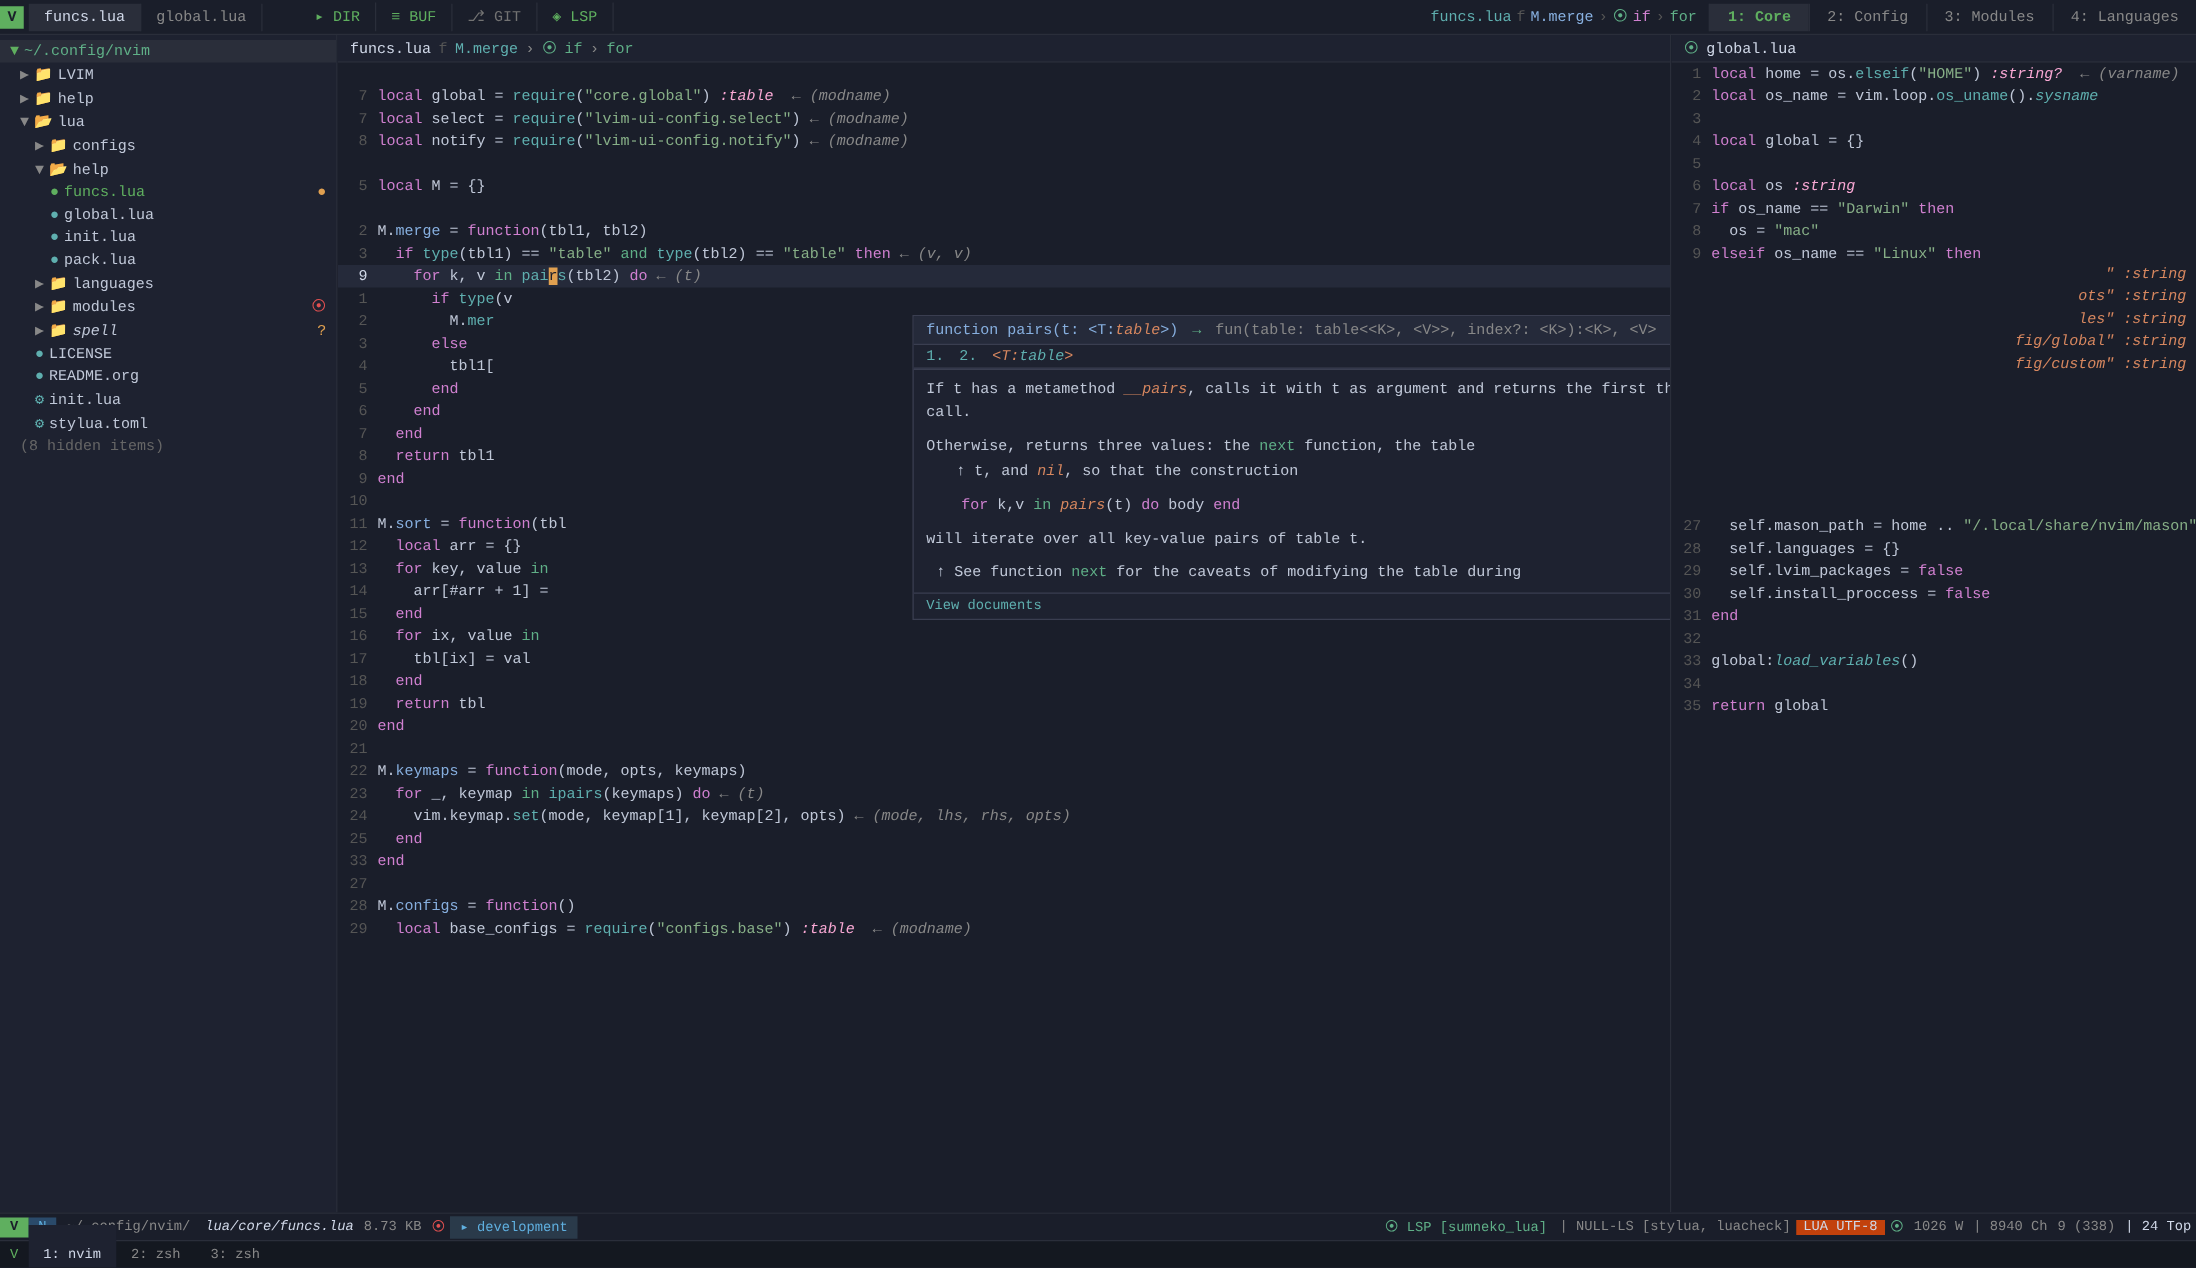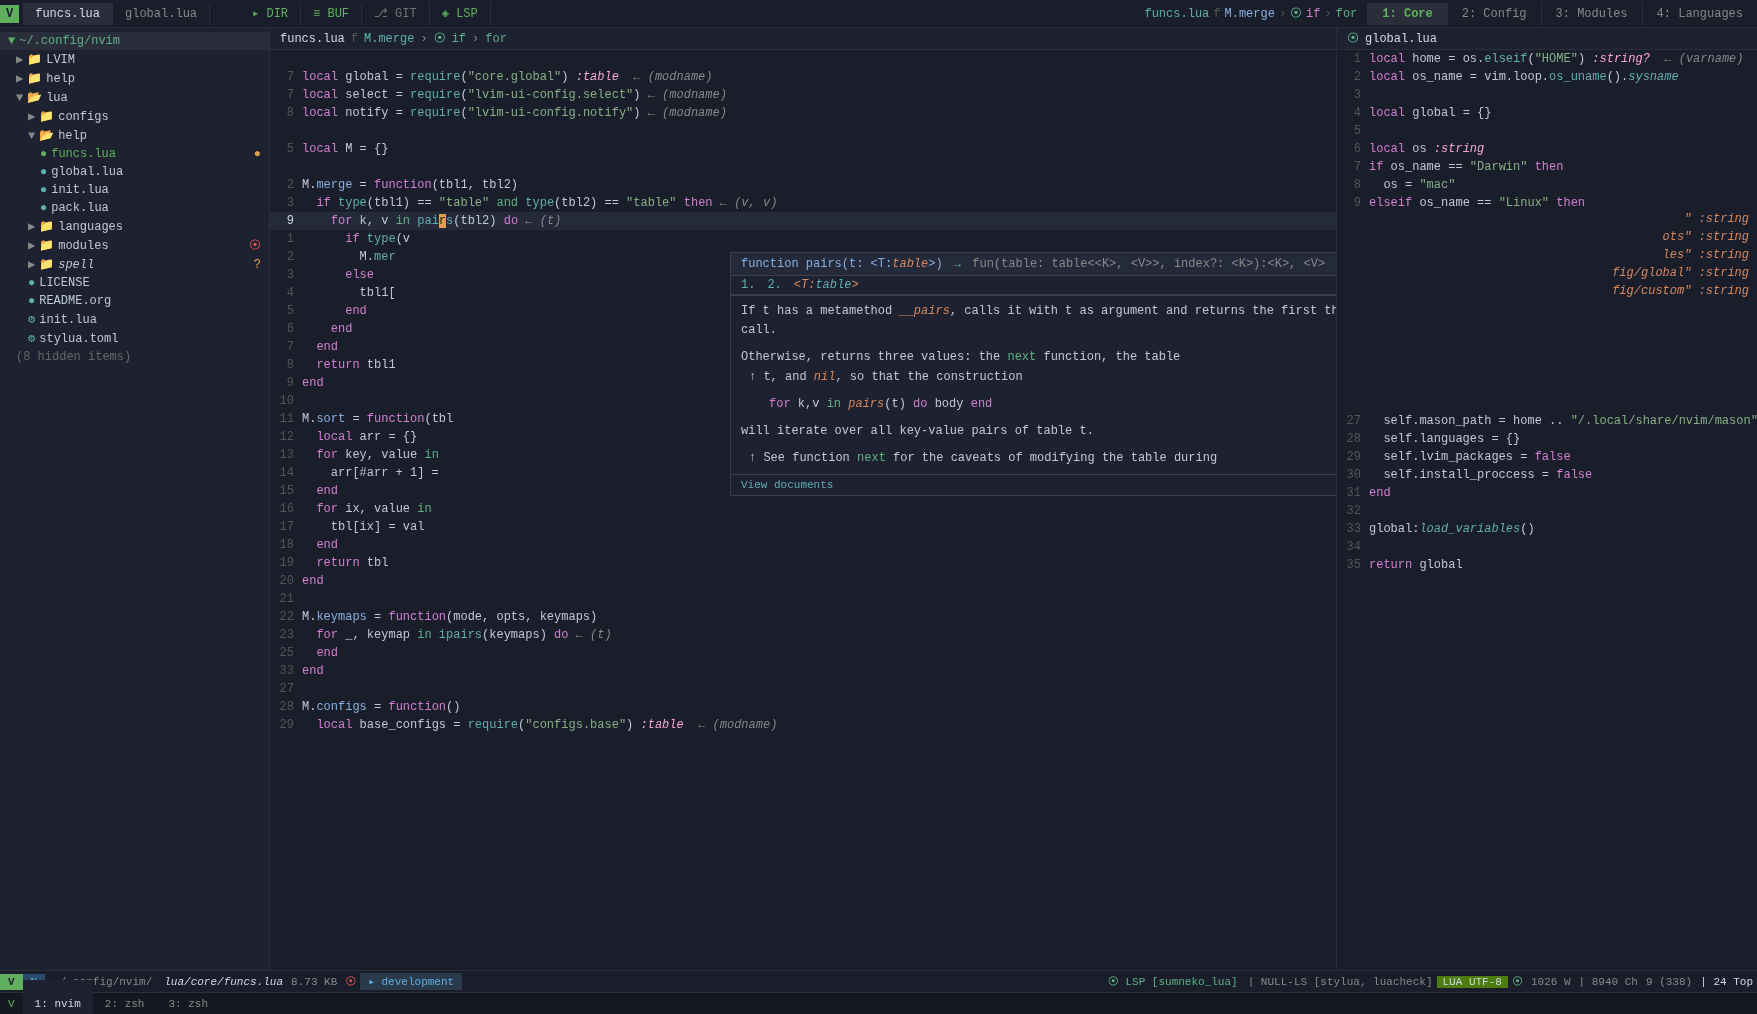--- a/index.html
+++ b/index.html
@@ -273,21 +273,21 @@
       color: #5fafdf;
     }
     .status-right {
       margin-left: auto;
       display: flex;
       align-items: center;
       gap: 0;
     }
     .status-lsp { color: #5faf87; padding: 0 6px; }
     .status-null { color: #888; padding: 0 4px; }
-    .status-lang { color: #d0d8e8; padding: 0 6px; background: #4d7c0f; }
+    .status-lang { color: #d0d8e8; padding: 0 6px; background: #c2410c; }
     .status-enc { color: #888; padding: 0 4px; }
     .status-pos { color: #888; padding: 0 4px; }
 
     
     .terminal-bar {
       height: 22px;
       background: #141820;
       border-top: 1px solid #2a2e3a;
       display: flex;
       align-items: center;
@@ -572,20 +572,24 @@
         </div>
         <div class="code-line">
           <span class="line-num">22</span>
           <span class="line-content">M.<span class="fn">keymaps</span> = <span class="kw">function</span>(mode, opts, keymaps)</span>
         </div>
         <div class="code-line">
           <span class="line-num">23</span>
           <span class="line-content">  <span class="kw">for</span> _, keymap <span class="kw2">in</span> <span class="method">ipairs</span>(keymaps) <span class="kw">do</span> <span class="italic">← (t)</span></span>
         </div>
         <div class="code-line">
+          <span class="line-num">24</span>
+          <span class="line-content">    vim.keymap.<span class="method">set</span>(mode, keymap[1], keymap[2], opts) <span class="italic">← (mode, lhs, rhs, opts)</span></span>
+        </div>
+        <div class="code-line">
           <span class="line-num">25</span>
           <span class="line-content">  <span class="kw">end</span></span>
         </div>
         <div class="code-line">
           <span class="line-num">33</span>
           <span class="line-content"><span class="kw">end</span></span>
         </div>
         <div class="code-line">
           <span class="line-num">27</span>
           <span class="line-content"></span>
@@ -608,21 +612,21 @@
         </div>
         <div class="tooltip-nav">
           <span>1.</span>
           <span>2.</span>
           <span style="color:#d7875f;font-style:italic;">&lt;T:<span style="font-style:italic;">table</span>&gt;</span>
         </div>
         <div style="border-top:1px solid #3a3e50;"></div>
         <div class="tooltip-body">
           <p>If t has a metamethod <span class="code-inline">__pairs</span>, calls it with t as argument and returns the first three results from the call.</p>
           <p style="margin-top:8px;">Otherwise, returns three values: the <span class="kw-inline" style="color:#5faf87;">next</span> function, the table</p>
-          <p style="margin-left:8px;">↑ t, and <span class="code-inline">nil</span>, so that the construction</p>
+          <p style="margin-left:24px;">↑ t, and <span class="code-inline">nil</span>, so that the construction</p>
           <p style="margin-top:8px;margin-left:28px;"><span style="color:#d080d0;">for</span> k,v <span style="color:#5faf87;">in</span> <span style="color:#d7875f;font-style:italic;">pairs</span>(t) <span style="color:#d080d0;">do</span> body <span style="color:#d080d0;">end</span></p>
           <p style="margin-top:8px;">will iterate over all key-value pairs of table t.</p>
           <p style="margin-top:8px;margin-left:8px;">↑ See function <span class="kw-inline" style="color:#5faf87;">next</span> for the caveats of modifying the table during</p>
         </div>
         <div class="tooltip-footer">
           <span>View documents</span>
         </div>
       </div>
     </div>
 

